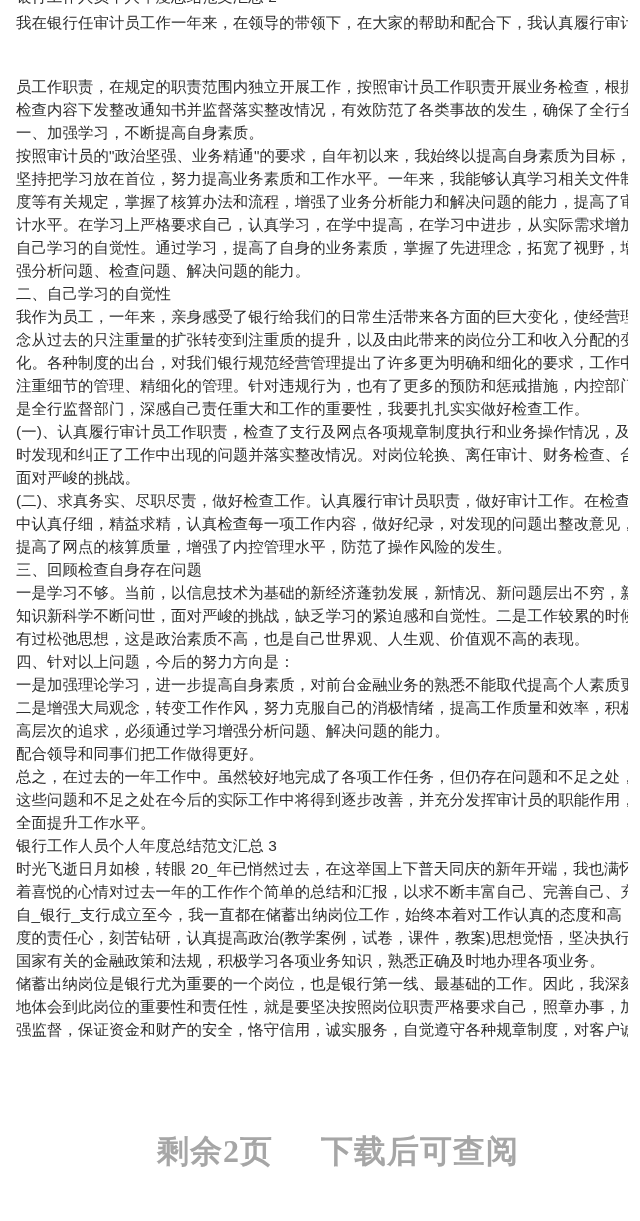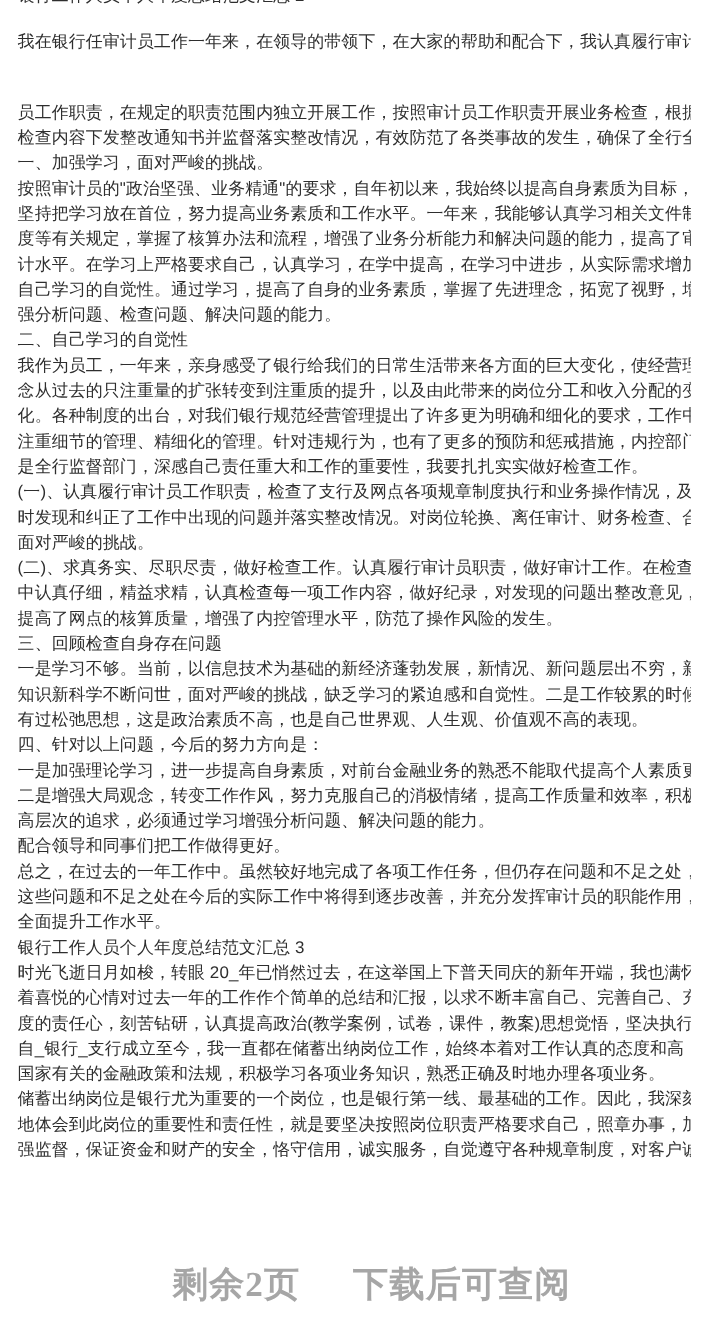--- a/index.html
+++ b/index.html
@@ -30,21 +30,20 @@
   
   .clip-top {
     height: 8px;
     overflow: hidden;
   }
   .clip-top .line {
     margin-top: -15px;
   }
   .intro {
     padding-top: 3px;
-    margin-top: 16px;
   }
   .big-gap {
     height: 41px;
   }
   .footer {
     margin-top: 56px;
     text-align: center;
     font-family: "Liberation Serif", "DejaVu Serif", serif;
     font-weight: bold;
     font-size: 32px;
@@ -70,21 +69,21 @@
 
     <div class="intro">
       <div class="line">我在银行任审计员工作一年来，在领导的带领下，在大家的帮助和配合下，我认真履行审计</div>
     </div>
 
     <div class="big-gap"></div>
 
     <div>
         <div class="line">员工作职责，在规定的职责范围内独立开展工作，按照审计员工作职责开展业务检查，根据</div>
         <div class="line">检查内容下发整改通知书并监督落实整改情况，有效防范了各类事故的发生，确保了全行全</div>
-        <div class="line">一、加强学习，面对严峻的挑战。</div>
+        <div class="line">一、加强学习，不断提高自身素质。</div>
         <div class="line">按照审计员的"政治坚强、业务精通"的要求，自年初以来，我始终以提高自身素质为目标，</div>
         <div class="line">坚持把学习放在首位，努力提高业务素质和工作水平。一年来，我能够认真学习相关文件制</div>
         <div class="line">度等有关规定，掌握了核算办法和流程，增强了业务分析能力和解决问题的能力，提高了审</div>
         <div class="line">计水平。在学习上严格要求自己，认真学习，在学中提高，在学习中进步，从实际需求增加</div>
         <div class="line">自己学习的自觉性。通过学习，提高了自身的业务素质，掌握了先进理念，拓宽了视野，增</div>
         <div class="line">强分析问题、检查问题、解决问题的能力。</div>
         <div class="line">二、自己学习的自觉性</div>
         <div class="line">我作为员工，一年来，亲身感受了银行给我们的日常生活带来各方面的巨大变化，使经营理</div>
         <div class="line">念从过去的只注重量的扩张转变到注重质的提升，以及由此带来的岗位分工和收入分配的变</div>
         <div class="line">化。各种制度的出台，对我们银行规范经营管理提出了许多更为明确和细化的要求，工作中</div>
@@ -104,22 +103,22 @@
         <div class="line">一是加强理论学习，进一步提高自身素质，对前台金融业务的熟悉不能取代提高个人素质更</div>
         <div class="line">二是增强大局观念，转变工作作风，努力克服自己的消极情绪，提高工作质量和效率，积极</div>
         <div class="line">高层次的追求，必须通过学习增强分析问题、解决问题的能力。</div>
         <div class="line">配合领导和同事们把工作做得更好。</div>
         <div class="line">总之，在过去的一年工作中。虽然较好地完成了各项工作任务，但仍存在问题和不足之处，</div>
         <div class="line">这些问题和不足之处在今后的实际工作中将得到逐步改善，并充分发挥审计员的职能作用，</div>
         <div class="line">全面提升工作水平。</div>
         <div class="line">银行工作人员个人年度总结范文汇总 3</div>
         <div class="line">时光飞逝日月如梭，转眼 20_年已悄然过去，在这举国上下普天同庆的新年开端，我也满怀</div>
         <div class="line">着喜悦的心情对过去一年的工作作个简单的总结和汇报，以求不断丰富自己、完善自己、充</div>
+        <div class="line">自_银行_支行成立至今，我一直都在储蓄出纳岗位工作，始终本着对工作认真的态度和高</div>
         <div class="line">度的责任心，刻苦钻研，认真提高政治(教学案例，试卷，课件，教案)思想觉悟，坚决执行</div>
-        <div class="line">自_银行_支行成立至今，我一直都在储蓄出纳岗位工作，始终本着对工作认真的态度和高</div>
         <div class="line">国家有关的金融政策和法规，积极学习各项业务知识，熟悉正确及时地办理各项业务。</div>
         <div class="line">储蓄出纳岗位是银行尤为重要的一个岗位，也是银行第一线、最基础的工作。因此，我深刻</div>
         <div class="line">地体会到此岗位的重要性和责任性，就是要坚决按照岗位职责严格要求自己，照章办事，加</div>
         <div class="line">强监督，保证资金和财产的安全，恪守信用，诚实服务，自觉遵守各种规章制度，对客户诚</div>
       </div>
 
   </div>
 
   <div class="footer">
     <span>剩余2页</span><span class="sp2">下载后可查阅</span>

